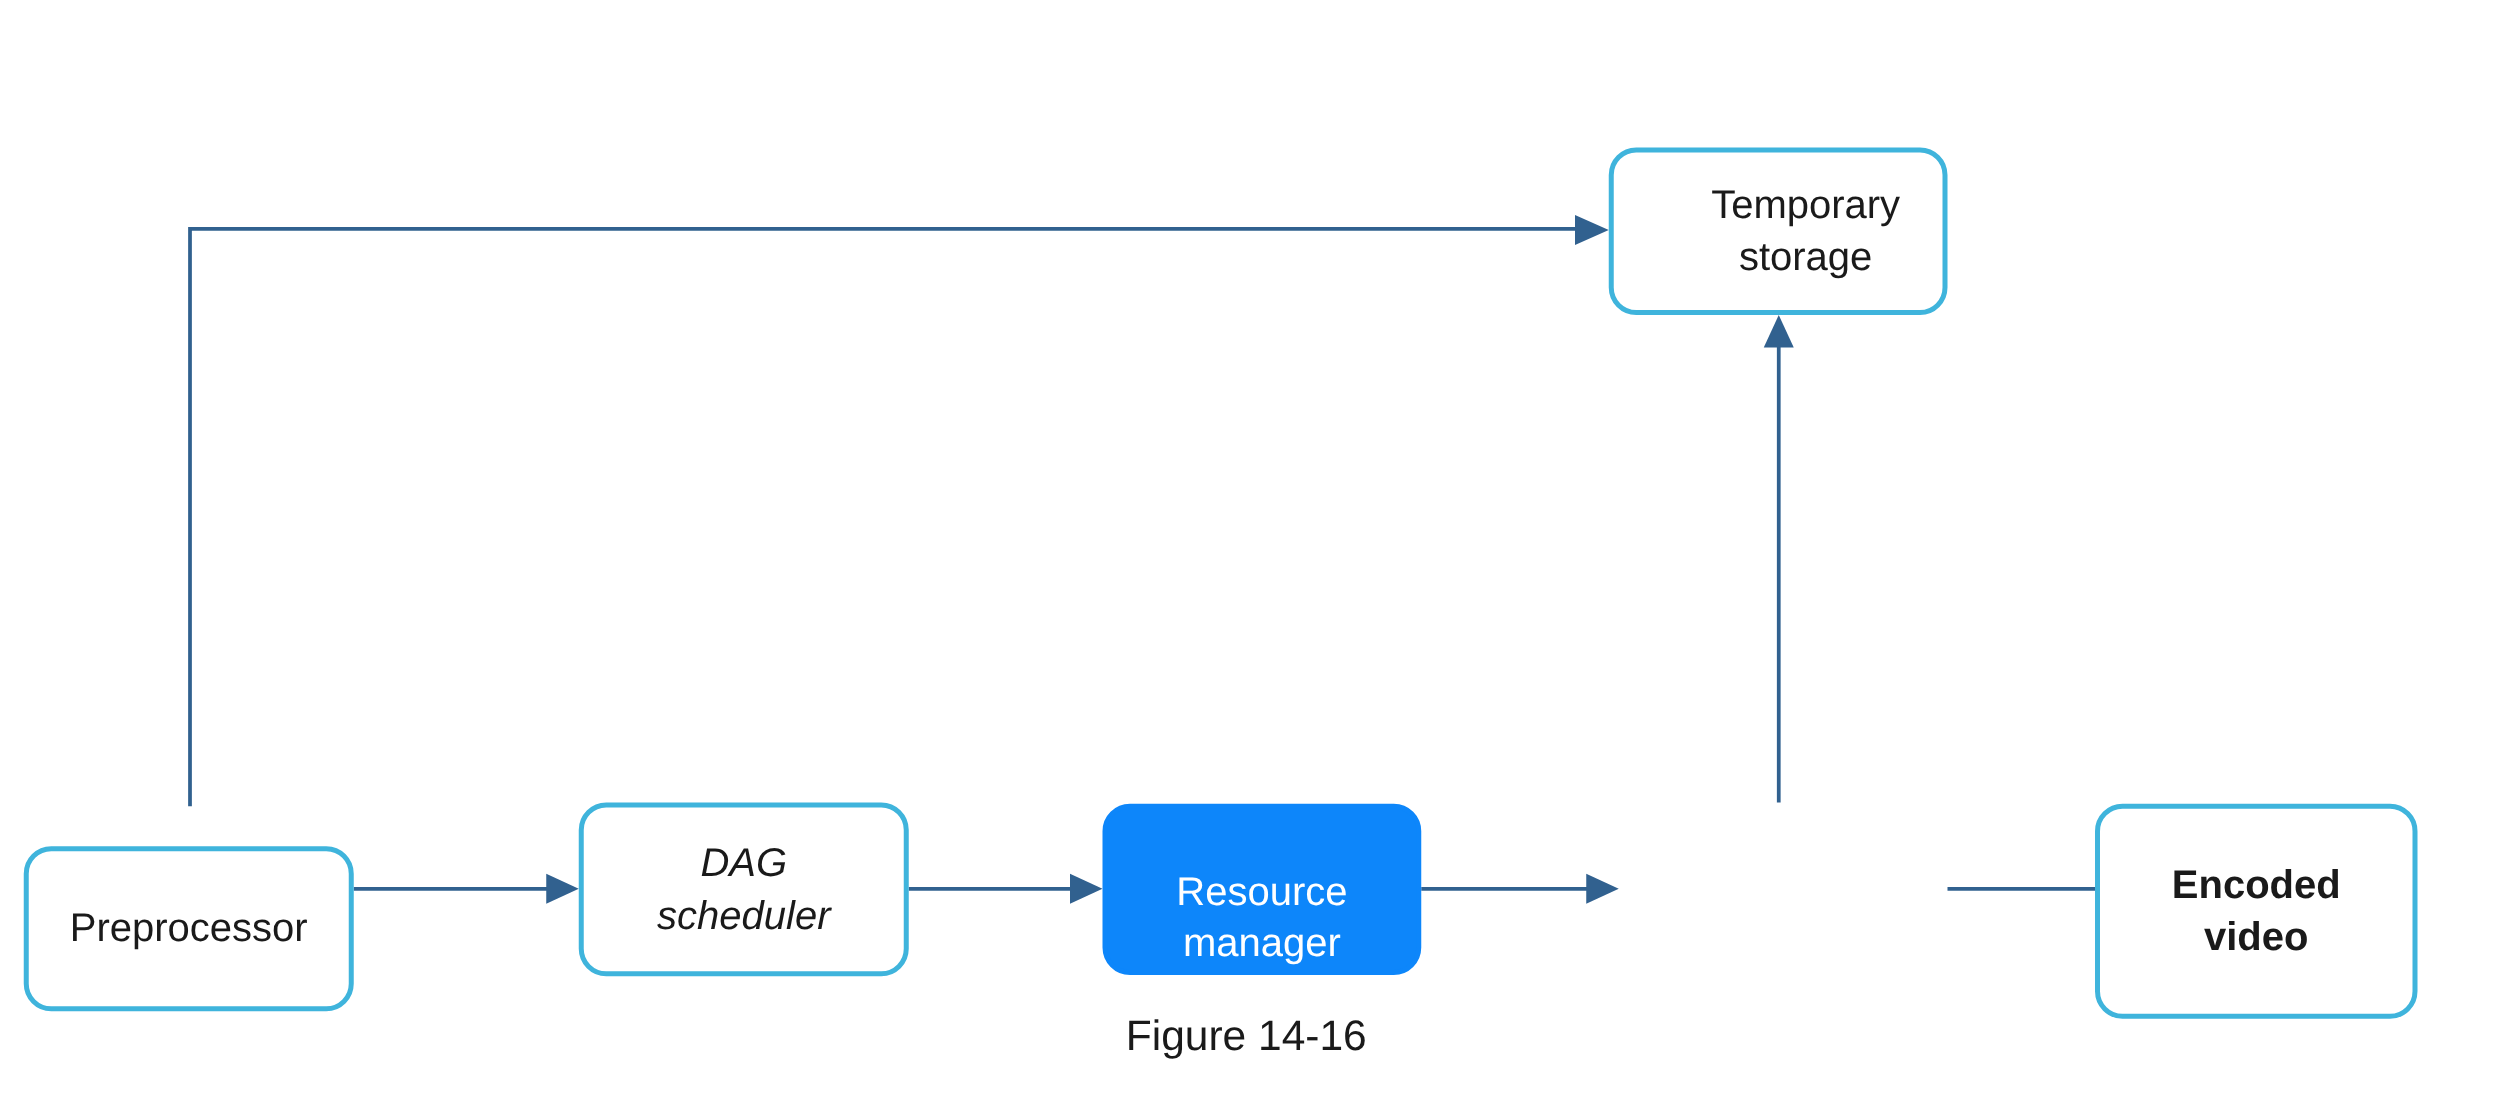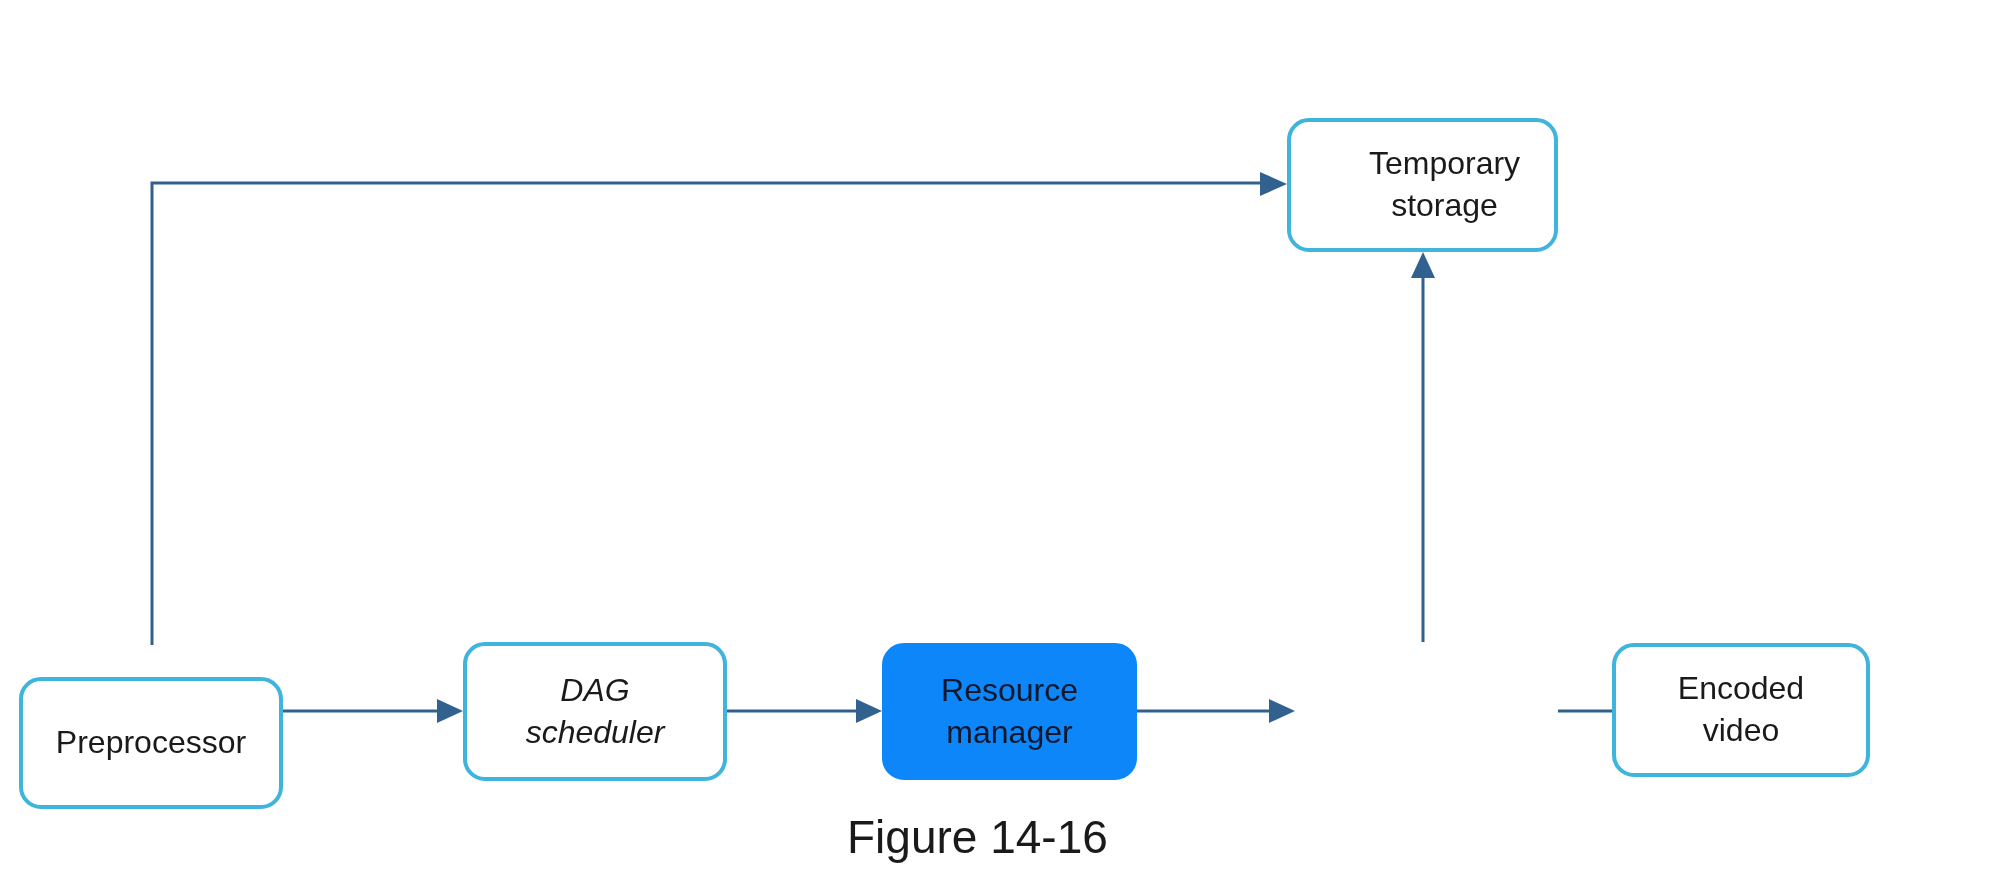--- a/index.html
+++ b/index.html
@@ -47,34 +47,36 @@
     border-radius: 22px;
     background: var(--box-fill);
     color: var(--text-dark);
     font-size: 32px;
     line-height: 1.3;
     white-space: pre-line;
   }
   .node.highlight {
     background: var(--highlight-fill);
     border-color: var(--highlight-fill);
-    color: #0f172a;
+    color: #ffffff;
+    align-items: flex-end;
   }
   .node-temporary-storage { left: 1287px; top: 118px; width: 271px; height: 134px; padding-left: 44px; }
   .node-preprocessor      { left: 19px;   top: 677px; width: 264px; height: 132px; }
   .node-dag-scheduler     { left: 463px;  top: 642px; width: 264px; height: 139px; font-style: italic; }
   .node-resource-manager  { left: 882px;  top: 643px; width: 255px; height: 137px; }
   .node-task-workers      { left: 1295px; top: 642px; width: 263px; height: 140px; }
-  .node-encoded-video     { left: 1612px; top: 643px; width: 258px; height: 134px; }
+  .node-encoded-video     { left: 1676px; top: 643px; width: 258px; height: 172px; font-weight: bold; }
   .caption {
     position: absolute;
     left: 847px;
     top: 810px;
     width: 300px;
-    font-size: 46px;
+    text-align: center;
+    font-size: 34px;
     color: var(--text-dark);
   }
 </style>
 </head>
 <body>
 
 <div class="canvas">
 
   <svg class="connectors" viewBox="0 0 2000 881" xmlns="http://www.w3.org/2000/svg">
 

